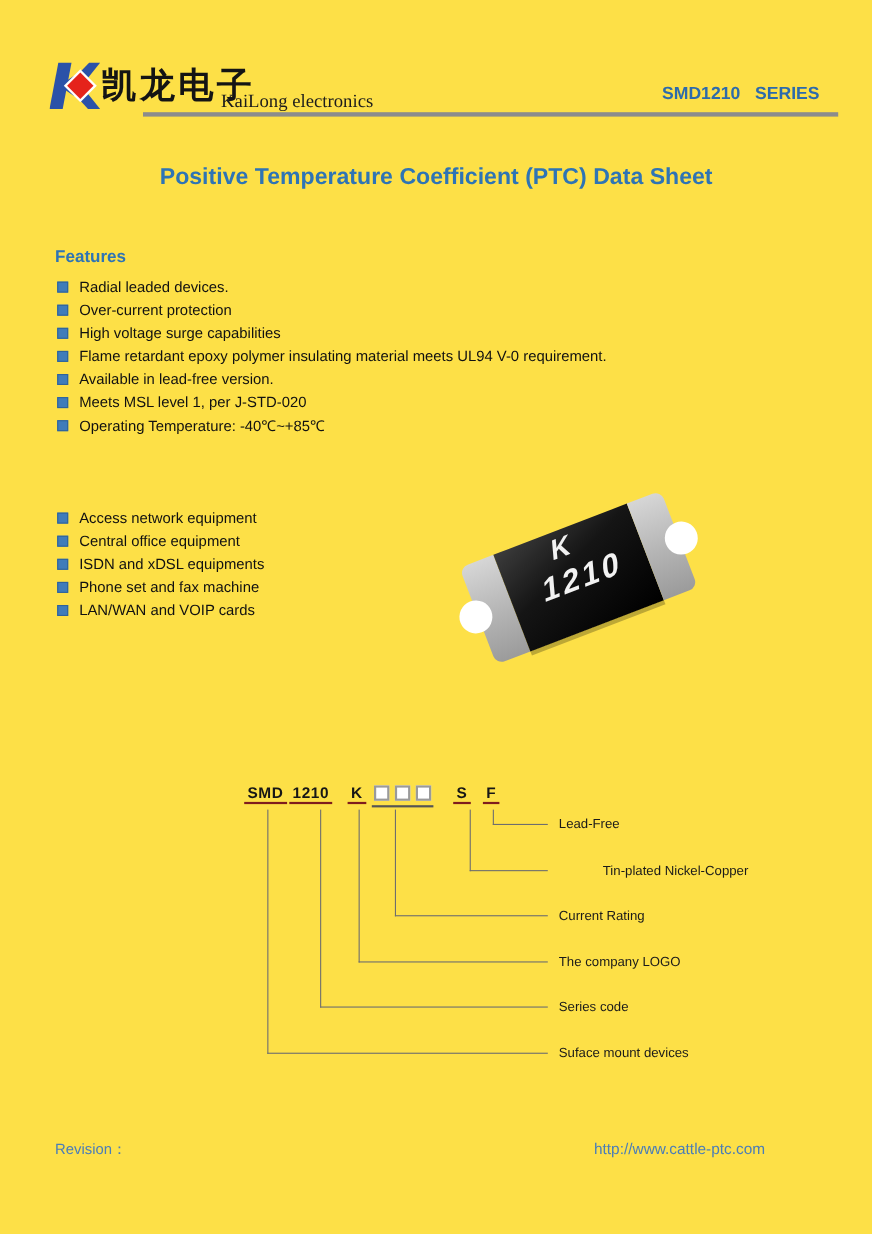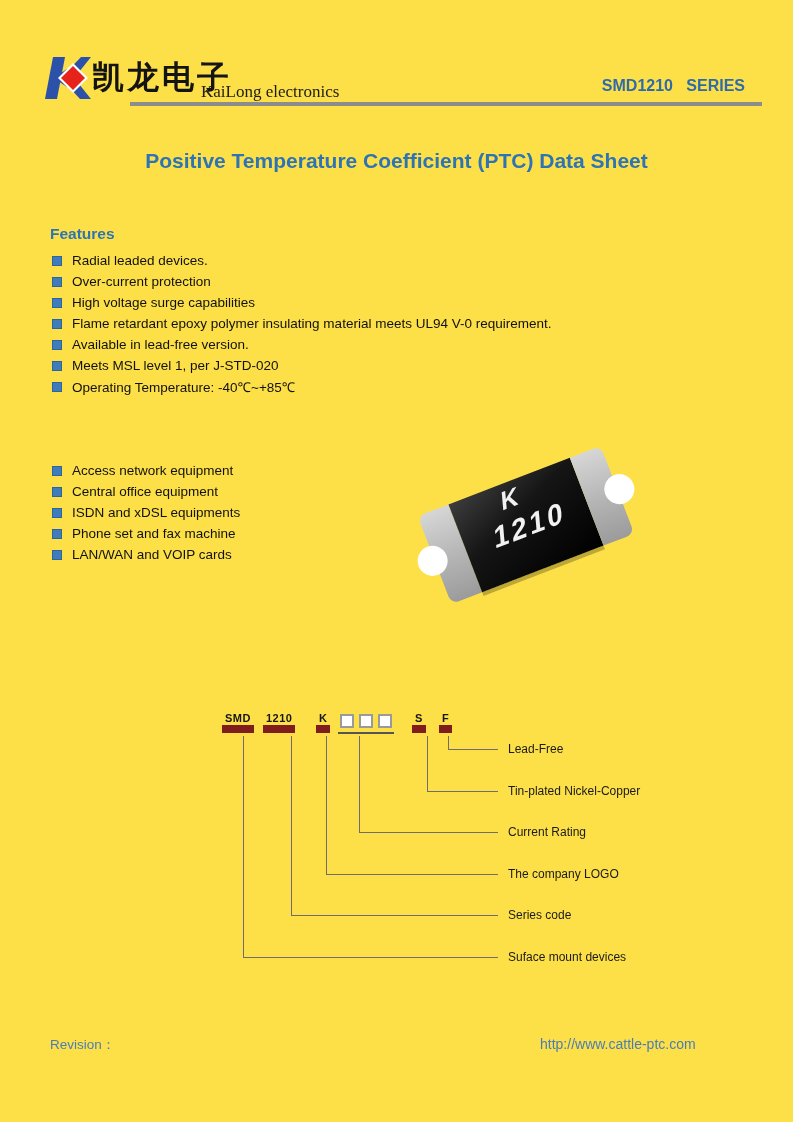--- a/index.html
+++ b/index.html
@@ -71,22 +71,22 @@
   }
   .chip-code {
     position:absolute; left:30px; top:32px; color:#f2f2f2;
     font-size:29px; font-weight:bold; letter-spacing:3px; transform:skewX(-16deg);
   }
 
   
   .part-heading { position:absolute; left:50px; top:683px; }
   .diagram { position:absolute; left:0; top:705px; width:793px; height:280px; }
   .seg {
-    position:absolute; top:7px; font-size:11px; font-weight:600; color:#161616;
-    border-bottom:8px solid #7f1d1d; padding:0 3px 1px 3px; letter-spacing:0.5px;
+    position:absolute; top:7px; font-size:14px; font-weight:600; color:#161616;
+    border-bottom:2px solid #7f1d1d; padding:0 3px 1px 3px; letter-spacing:0.5px;
   }
   .seg-boxes {
     position:absolute; top:9px; display:flex; gap:5px;
     border-bottom:2px solid #555; padding:0 2px 4px 2px;
   }
   .digit-box { width:14px; height:14px; background:#fff; border:2.5px solid #9a9a9a; }
   .conn { position:absolute; border-left:1.5px solid #6e6e6e; border-bottom:1.5px solid #6e6e6e; }
   .diag-label { position:absolute; left:508px; font-size:12px; color:#1a1a1a; white-space:nowrap; }
 
   
@@ -200,21 +200,21 @@
     <span class="seg" style="left:439px;">F</span>
 
     <div class="conn" style="left:448px; top:31px; width:50px;  height:14px;"></div>
     <div class="conn" style="left:427px; top:31px; width:71px;  height:56px;"></div>
     <div class="conn" style="left:359px; top:31px; width:139px; height:97px;"></div>
     <div class="conn" style="left:326px; top:31px; width:172px; height:139px;"></div>
     <div class="conn" style="left:291px; top:31px; width:207px; height:180px;"></div>
     <div class="conn" style="left:243px; top:31px; width:255px; height:222px;"></div>
 
     <div class="diag-label" style="top:37px;">Lead-Free</div>
-    <div class="diag-label" style="top:79px;">Tin-plated Nickel-Copper</div>
+    <div class="diag-label" style="top:79px;margin-left:40px;">Tin-plated Nickel-Copper</div>
     <div class="diag-label" style="top:120px;">Current Rating</div>
     <div class="diag-label" style="top:162px;">The company LOGO</div>
     <div class="diag-label" style="top:203px;">Series code</div>
     <div class="diag-label" style="top:245px;">Suface mount devices</div>
   </div>
 
   <div class="footer-revision">Revision：</div>
   <a class="footer-url" href="#">http://www.cattle-ptc.com</a>
 
 </div>

